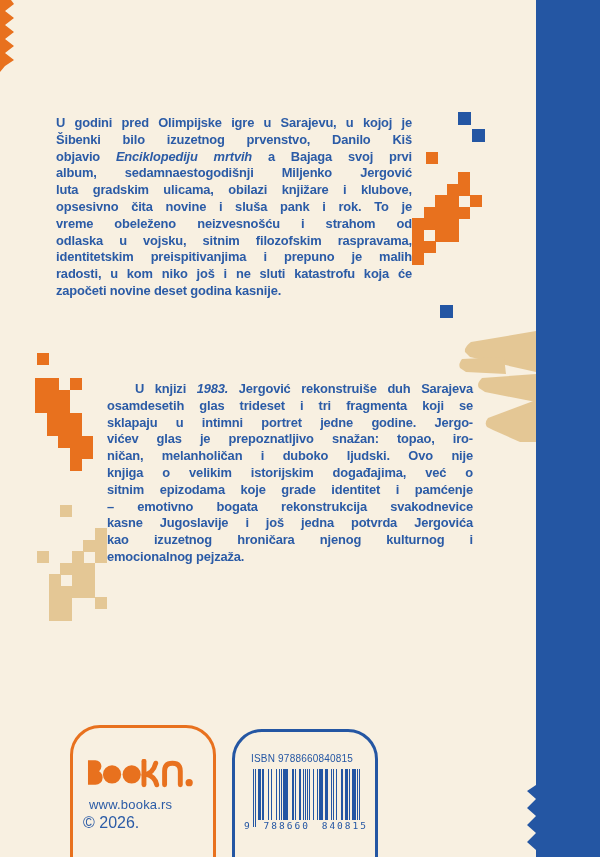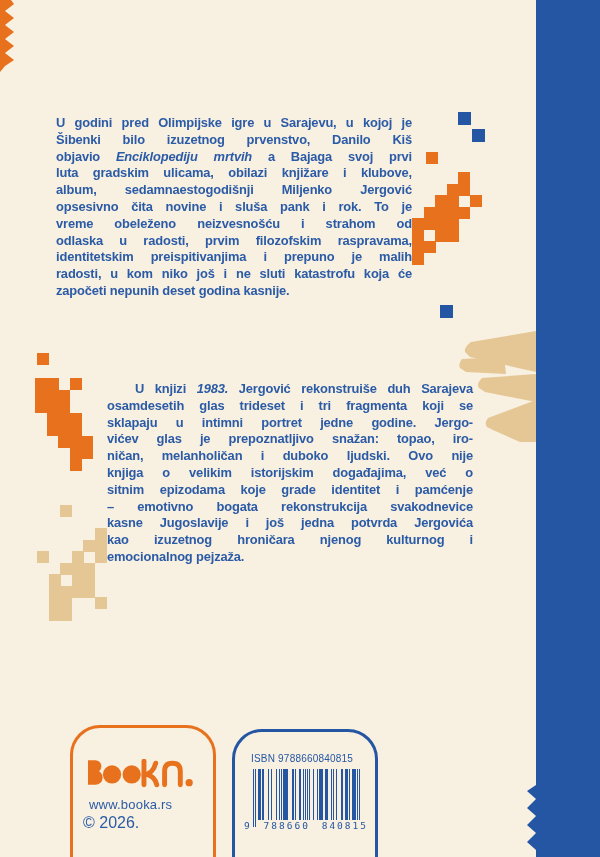--- a/index.html
+++ b/index.html
@@ -120,28 +120,28 @@
     <div class="pixel-cell" style="left: 472px; top: 129px; width: 12.5px; height: 12.5px; background: rgb(36, 86, 163);"></div>
     <div class="pixel-cell" style="left: 426px; top: 152px; width: 11.5px; height: 11.5px; background: rgb(232, 113, 30);"></div>
     <div class="pixel-cell" style="left: 440px; top: 305px; width: 12.5px; height: 12.5px; background: rgb(36, 86, 163);"></div>
     <div class="pixel-cell" style="left: 37px; top: 353px; width: 11.5px; height: 11.5px; background: rgb(232, 113, 30);"></div>
   </div>
 
 <div class="abs para" style="left:56px;top:115px;width:356px;">
     <div class="line"><span>U godini pred Olimpijske igre u Sarajevu, u kojoj je</span></div>
     <div class="line"><span>Šibenki bilo izuzetnog prvenstvo, Danilo Kiš</span></div>
     <div class="line"><span>objavio </span><em>Enciklopediju mrtvih</em><span> a Bajaga svoj prvi</span></div>
+    <div class="line"><span>album, sedamnaestogodišnji Miljenko Jergović</span></div>
     <div class="line"><span>luta gradskim ulicama, obilazi knjižare i klubove,</span></div>
-    <div class="line"><span>album, sedamnaestogodišnji Miljenko Jergović</span></div>
     <div class="line"><span>opsesivno čita novine i sluša pank i rok. To je</span></div>
     <div class="line"><span>vreme obeleženo neizvesnošću i strahom od</span></div>
-    <div class="line"><span>odlaska u radosti, prvim filozofskim raspravama,</span></div>
+    <div class="line"><span>odlaska u vojsku, sitnim filozofskim raspravama,</span></div>
     <div class="line"><span>identitetskim preispitivanjima i prepuno je malih</span></div>
     <div class="line"><span>radosti, u kom niko još i ne sluti katastrofu koja će</span></div>
-    <div class="line last"><span>započeti nepunih deset godina kasnije.</span></div>
+    <div class="line last"><span>započeti novine deset godina kasnije.</span></div>
   </div>
 
 <div class="abs para" style="left:107px;top:381px;width:366px;">
     <div class="line" style="padding-left: 28px;"><span>U knjizi </span><em>1983.</em><span> Jergović rekonstruiše duh Sarajeva</span></div>
     <div class="line"><span>osamdesetih glas trideset i tri fragmenta koji se</span></div>
     <div class="line"><span>sklapaju u intimni portret jedne godine. Jergo-</span></div>
     <div class="line"><span>vićev glas je prepoznatljivo snažan: topao, iro-</span></div>
     <div class="line"><span>ničan, melanholičan i duboko ljudski. Ovo nije</span></div>
     <div class="line"><span>knjiga o velikim istorijskim događajima, već o</span></div>
     <div class="line"><span>sitnim epizodama koje grade identitet i pamćenje</span></div>

